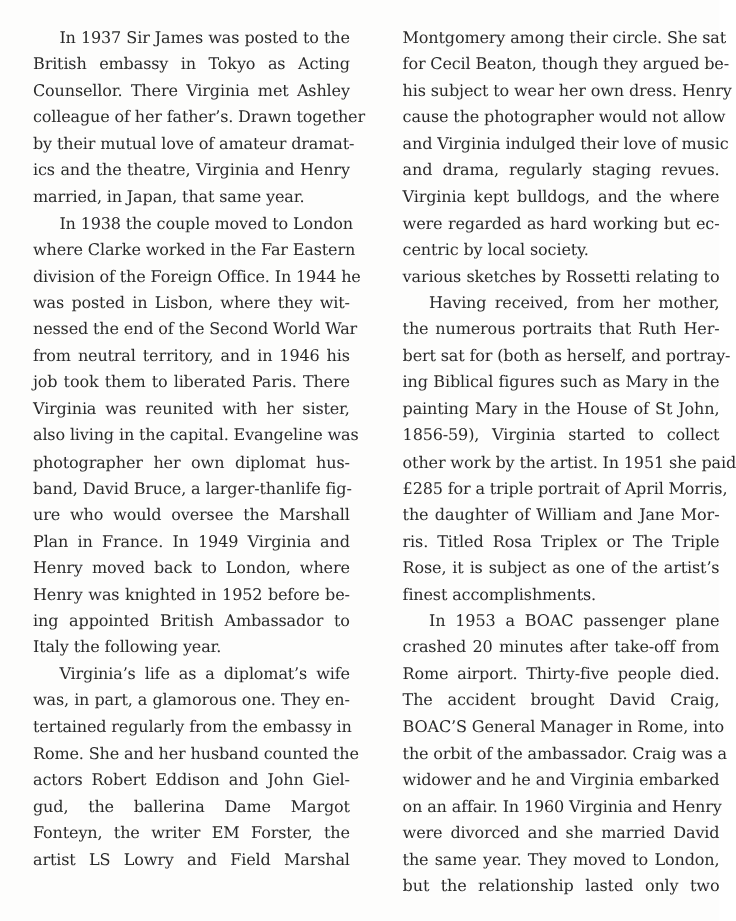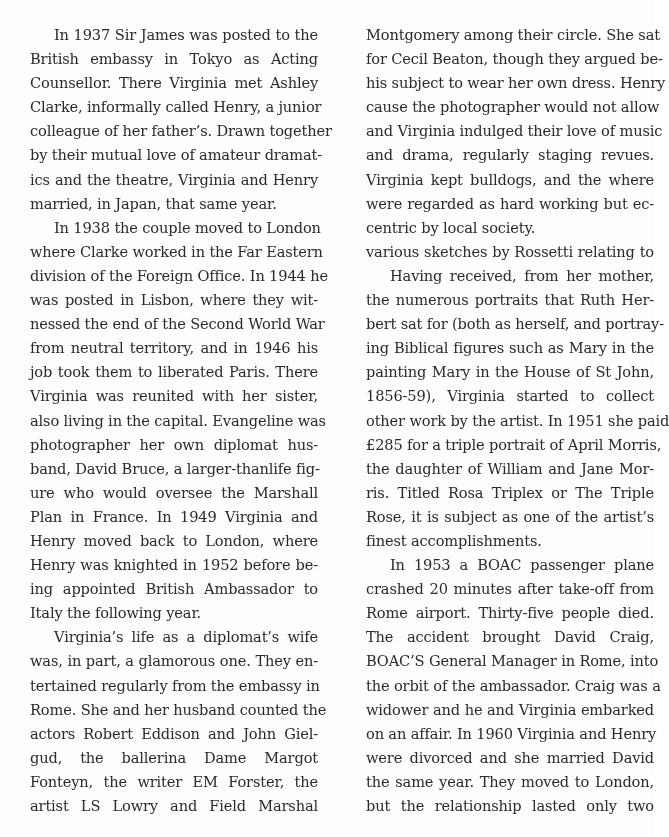--- a/index.html
+++ b/index.html
@@ -25,21 +25,20 @@
 </style>
 </head>
 <body>
 
 <div class="page">
   <div class="col left">
       <div>
         <span class="line indent">In 1937 Sir James was posted to the</span>
         <span class="line">British embassy in Tokyo as Acting</span>
         <span class="line">Counsellor. There Virginia met Ashley</span>
-        <span class="line">Clarke, informally called Henry, a junior</span>
         <span class="line">colleague of her father’s. Drawn together</span>
         <span class="line">by their mutual love of amateur dramat-</span>
         <span class="line">ics and the theatre, Virginia and Henry</span>
         <span class="line last">married, in Japan, that same year.</span>
       </div>
       <div>
         <span class="line indent">In 1938 the couple moved to London</span>
         <span class="line">where Clarke worked in the Far Eastern</span>
         <span class="line">division of the Foreign Office. In 1944 he</span>
         <span class="line">was posted in Lisbon, where they wit-</span>

